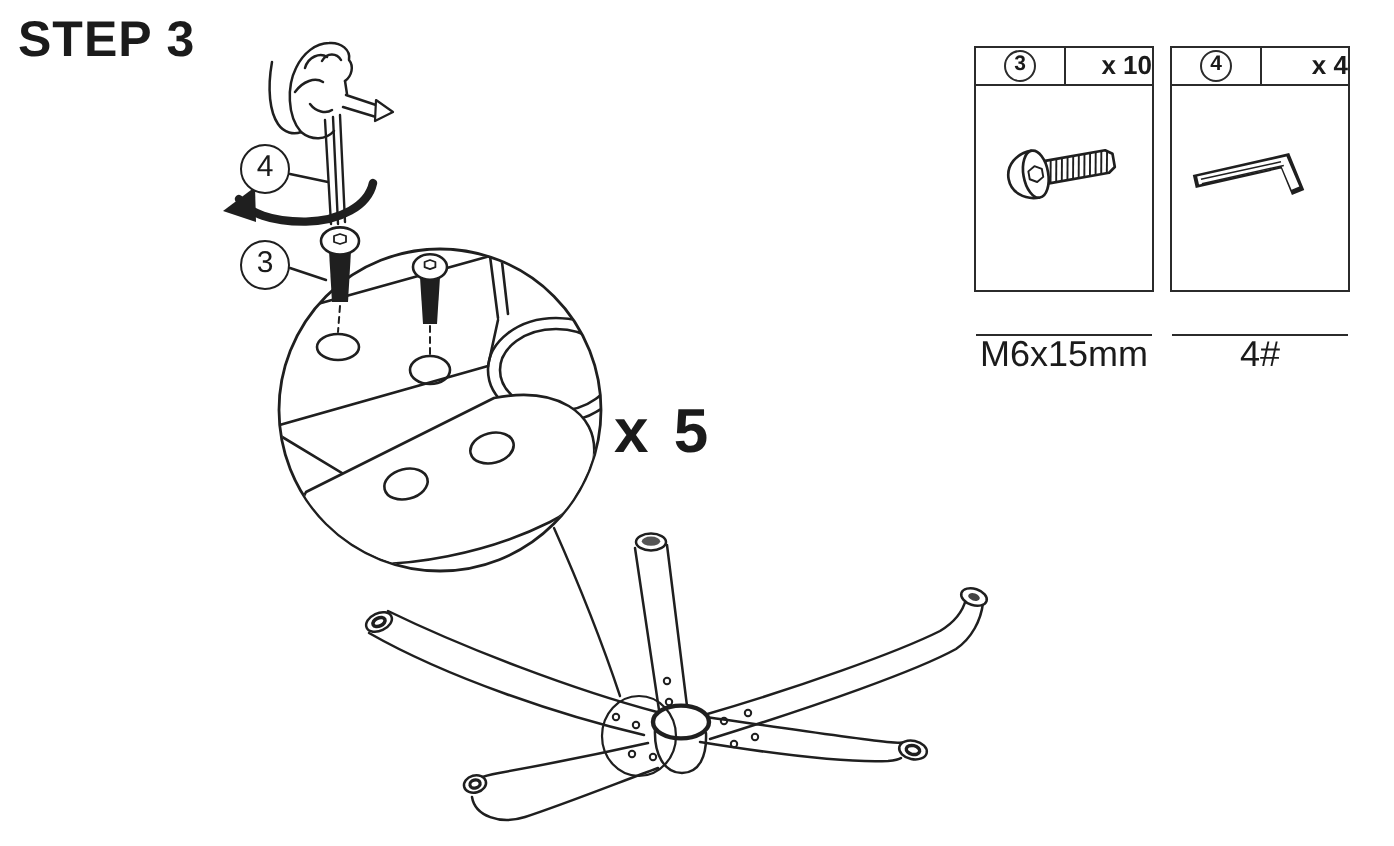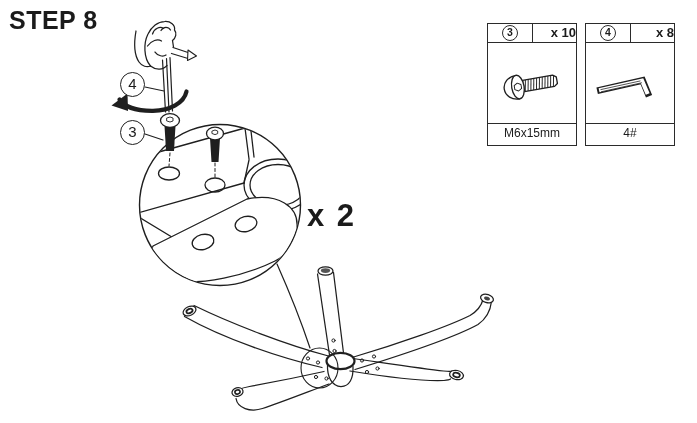--- a/index.html
+++ b/index.html
@@ -26,21 +26,21 @@
   .legend-header{height:18px;border-bottom:1.4px solid #2b2b2b;display:flex;}
   .num-cell{width:44px;border-right:1.4px solid #2b2b2b;display:flex;align-items:center;justify-content:center;}
   .circle-num{
     width:14px;height:14px;border:1.2px solid #2b2b2b;border-radius:50%;
     font-size:10.5px;line-height:13px;text-align:center;font-weight:600;
   }
   .count-cell{flex:1;text-align:right;font-size:13px;font-weight:600;line-height:17px;}
   .legend-body{height:80px;display:flex;align-items:center;justify-content:center;}
   .legend-footer{
     height:19px;border-top:1.4px solid #2b2b2b;text-align:center;
-    font-size:12px;font-weight:500;line-height:18px;
+    font-size:18px;font-weight:500;line-height:18px;margin-top:44px;
   }
   svg{display:block;}
 </style>
 </head>
 <body>
 
 <div id="page">
 
   <svg class="abs" style="left:0;top:0" width="697" height="423" viewBox="0 0 697 423">
     <defs>
@@ -157,22 +157,22 @@
             <circle cx="374" cy="356.5" r="1.6"></circle>
           <circle cx="367" cy="372" r="1.6"></circle>
             <circle cx="377.5" cy="368.5" r="1.6"></circle>
           <circle cx="333.5" cy="340.5" r="1.6"></circle>
             <circle cx="334.5" cy="351" r="1.6"></circle>
         </g>
       </g>
     </g>
   </svg>
 
-  <div class="abs" id="step-title">STEP 8</div>
-  <div class="abs" id="multiplier">x 2</div>
+  <div class="abs" id="step-title">STEP 3</div>
+  <div class="abs" id="multiplier">x 5</div>
   <div class="abs callout" id="callout-3">3</div>
   <div class="abs callout" id="callout-4">4</div>
 
   <div class="abs legend-box" id="legend-box-1">
     <div class="legend-header">
       <div class="num-cell">
         <span class="circle-num">3</span>
       </div>
       <div class="count-cell">x 10</div>
     </div>
@@ -200,21 +200,21 @@
       </svg>
     </div>
     <div class="legend-footer">M6x15mm</div>
   </div>
 
   <div class="abs legend-box" id="legend-box-2">
     <div class="legend-header">
       <div class="num-cell">
         <span class="circle-num">4</span>
       </div>
-      <div class="count-cell">x 8</div>
+      <div class="count-cell">x 4</div>
     </div>
     <div class="legend-body">
       <svg width="86" height="80" viewBox="0 0 88 84">
         <path d="M 9.5,50.1 L 57.2,39.3 L 64,55.9" stroke="#1f1f1f" stroke-width="7" fill="none" stroke-linecap="butt" stroke-linejoin="miter"></path>
         <path d="M 11.5,49.6 L 56.6,39.6 L 62.6,53.6" stroke="#ffffff" stroke-width="4.4" fill="none" stroke-linecap="butt" stroke-linejoin="miter"></path>
         <path d="M 13,49 L 55,39.8" stroke="#1f1f1f" stroke-width="0.8" fill="none"></path>
         <path d="M 13.5,51.3 L 56.5,41.7" stroke="#1f1f1f" stroke-width="0.8" fill="none"></path>
       </svg>
     </div>
     <div class="legend-footer">4#</div>

